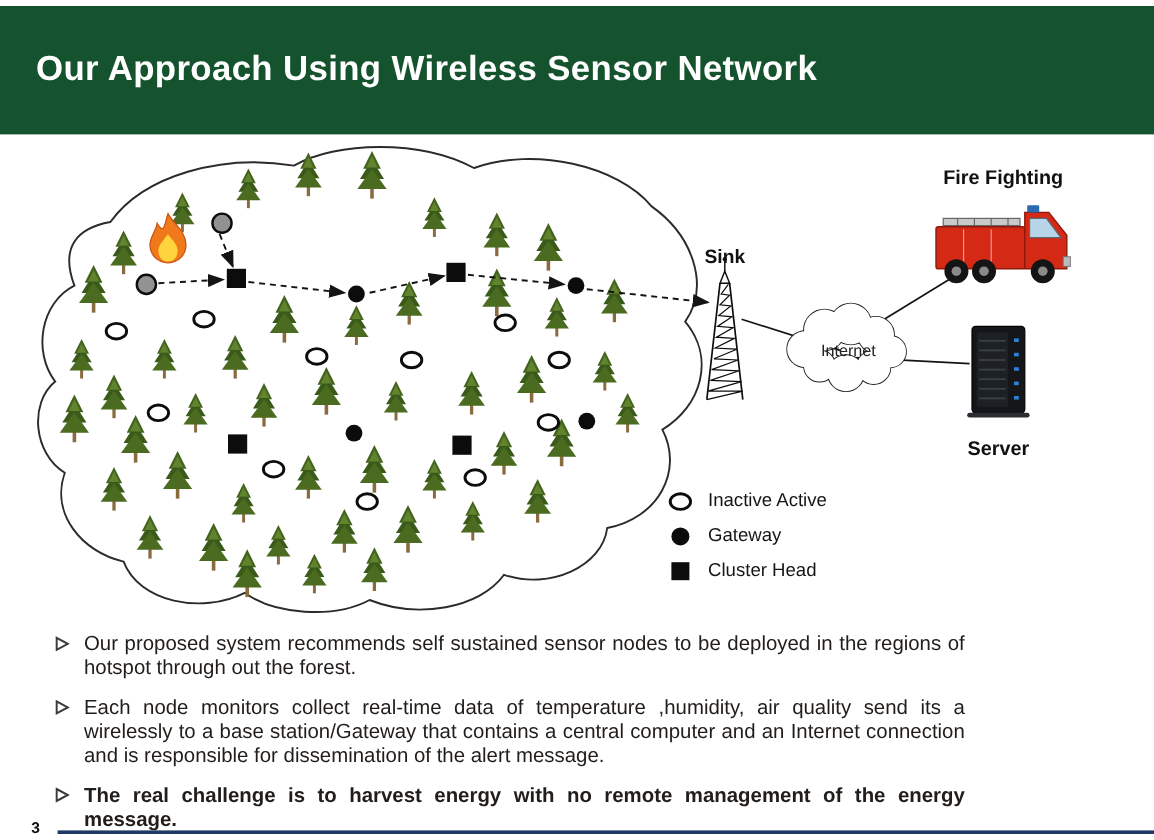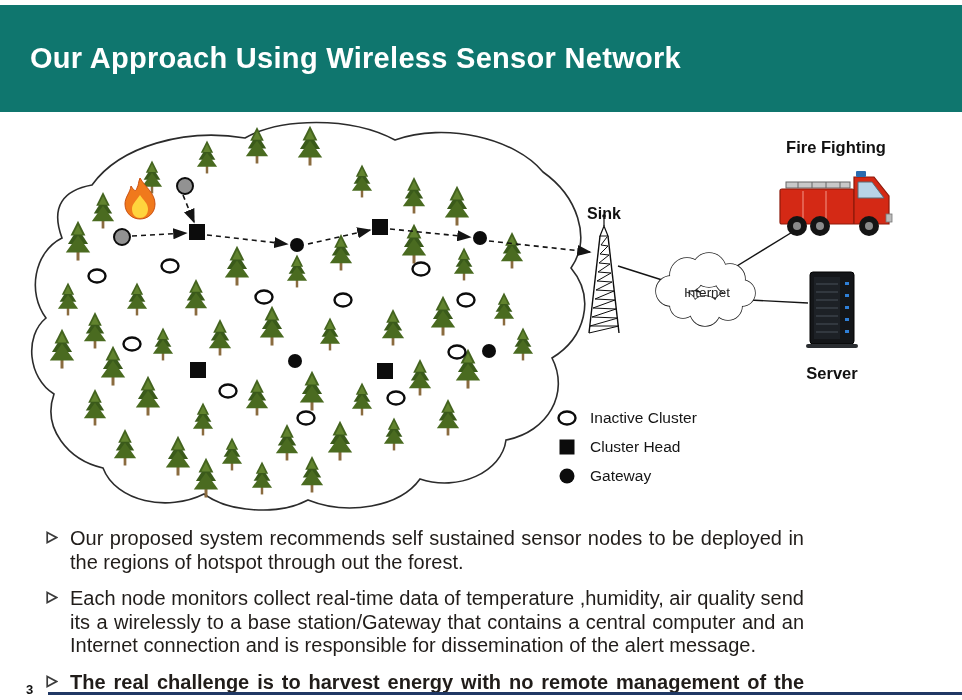--- a/index.html
+++ b/index.html
@@ -1,33 +1,33 @@
 <!DOCTYPE html>
 <html><head>
 <meta charset="utf-8">
 <style>
   *{margin:0;padding:0;box-sizing:border-box}
   html,body{width:962px;height:700px;background:#fff;font-family:"Liberation Sans",sans-serif;overflow:hidden}
   .slide{position:relative;width:962px;height:700px;background:#fff;overflow:hidden}
 
-  .titlebar{position:absolute;top:5px;left:0;width:962px;height:107px;background:#0f766e;display:flex;align-items:center;padding-left:30px}
+  .titlebar{position:absolute;top:5px;left:0;width:962px;height:107px;background:#14532d;display:flex;align-items:center;padding-left:30px}
   .titlebar h1{color:#ffffff;font-size:29px;font-weight:bold;letter-spacing:.3px}
 
   .diagram-area{position:absolute;top:112px;left:0;width:962px;height:412px}
   .diagram-area svg{display:block}
 
   .legend{position:absolute;left:556px;top:296px}
   .legend .lrow{display:flex;align-items:center;height:20px;margin-bottom:9px}
   .legend .marker{width:24px;display:flex;justify-content:flex-start;align-items:center}
   .legend .lbl{margin-left:10px;font-size:15.5px;color:#151515}
 
   .bullets{position:absolute;left:46px;top:527px;width:758px;color:#211d1a}
   .bullet{display:flex;margin-bottom:13px}
   .bullet .bmark{width:24px;flex:0 0 24px;padding-top:3px}
-  .bullet .btext{font-size:20px;line-height:1.18;text-align:justify}
+  .bullet .btext{font-size:17px;line-height:1.18;text-align:justify}
   .bullet.bold .btext{font-weight:bold}
 
   .page-number{position:absolute;left:26px;bottom:3px;font-size:13px;font-weight:bold;color:#111}
   .footer-line{position:absolute;left:48px;right:0;bottom:5px;height:3px;background:#203864}
 </style>
 </head>
 <body>
 
 <div class="slide">
 
@@ -225,38 +225,38 @@
       <text x="832" y="379" text-anchor="middle" font-size="16.5" font-weight="bold" fill="#111">Server</text>
     </svg>
 
     <div class="legend">
       <div class="lrow">
         <span class="marker">
           <svg width="22" height="18">
               <ellipse cx="11" cy="9" rx="8.5" ry="6.5" fill="#fff" stroke="#0c0c0c" stroke-width="2.4"></ellipse>
             </svg>
         </span>
-        <span class="lbl">Inactive Cluster</span>
+        <span class="lbl">Inactive Active</span>
+      </div>
+      <div class="lrow">
+        <span class="marker">
+          <svg width="22" height="18">
+              <circle cx="11" cy="9" r="7.5" fill="#0c0c0c"></circle>
+            </svg>
+        </span>
+        <span class="lbl">Gateway</span>
       </div>
       <div class="lrow">
         <span class="marker">
           <svg width="22" height="18">
               <rect x="3.5" y="1.5" width="15" height="15" fill="#0c0c0c"></rect>
             </svg>
         </span>
         <span class="lbl">Cluster Head</span>
       </div>
-      <div class="lrow">
-        <span class="marker">
-          <svg width="22" height="18">
-              <circle cx="11" cy="9" r="7.5" fill="#0c0c0c"></circle>
-            </svg>
-        </span>
-        <span class="lbl">Gateway</span>
-      </div>
     </div>
   </div>
 
   <div class="bullets">
     <div class="bullet">
       <span class="bmark">
         <svg width="12" height="13" viewBox="0 0 12 13">
             <path d="M1.2,1.5 L10.5,6.5 L1.2,11.5 Z" fill="#ffffff" stroke="#3c3c3c" stroke-width="1.7"></path>
           </svg>
       </span>

